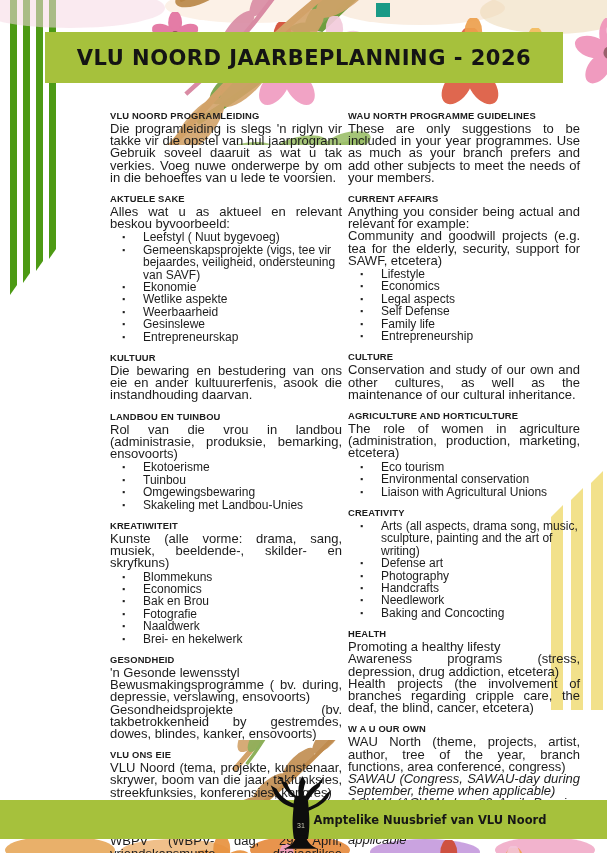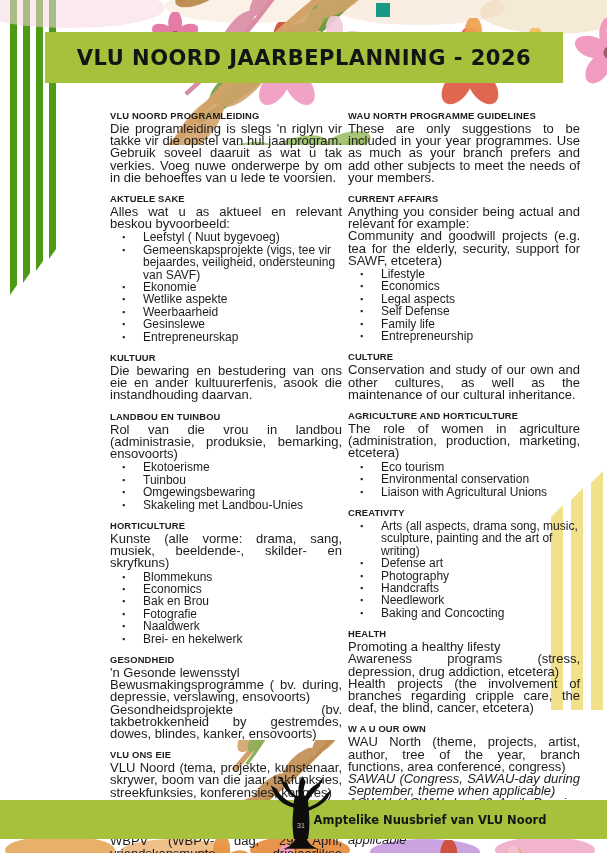--- a/index.html
+++ b/index.html
@@ -177,21 +177,21 @@
           <h2 class="sec-h">LANDBOU EN TUINBOU</h2>
           <p class="sec-p">Rol van die vrou in landbou (administrasie, produksie, bemarking, ensovoorts)</p>
           <ul class="sec-list">
             <li>Ekotoerisme</li>
             <li>Tuinbou</li>
             <li>Omgewingsbewaring</li>
             <li>Skakeling met Landbou-Unies</li>
           </ul>
         </section>
         <section class="sec">
-          <h2 class="sec-h">HORTICULTURE</h2>
+          <h2 class="sec-h">KREATIWITEIT</h2>
           <p class="sec-p">Kunste (alle vorme: drama, sang, musiek, beeldende-, skilder- en skryfkuns)</p>
           <ul class="sec-list">
             <li>Blommekuns</li>
             <li>Economics</li>
             <li>Bak en Brou</li>
             <li>Fotografie</li>
             <li>Naaldwerk</li>
             <li>Brei- en hekelwerk</li>
           </ul>
         </section>

